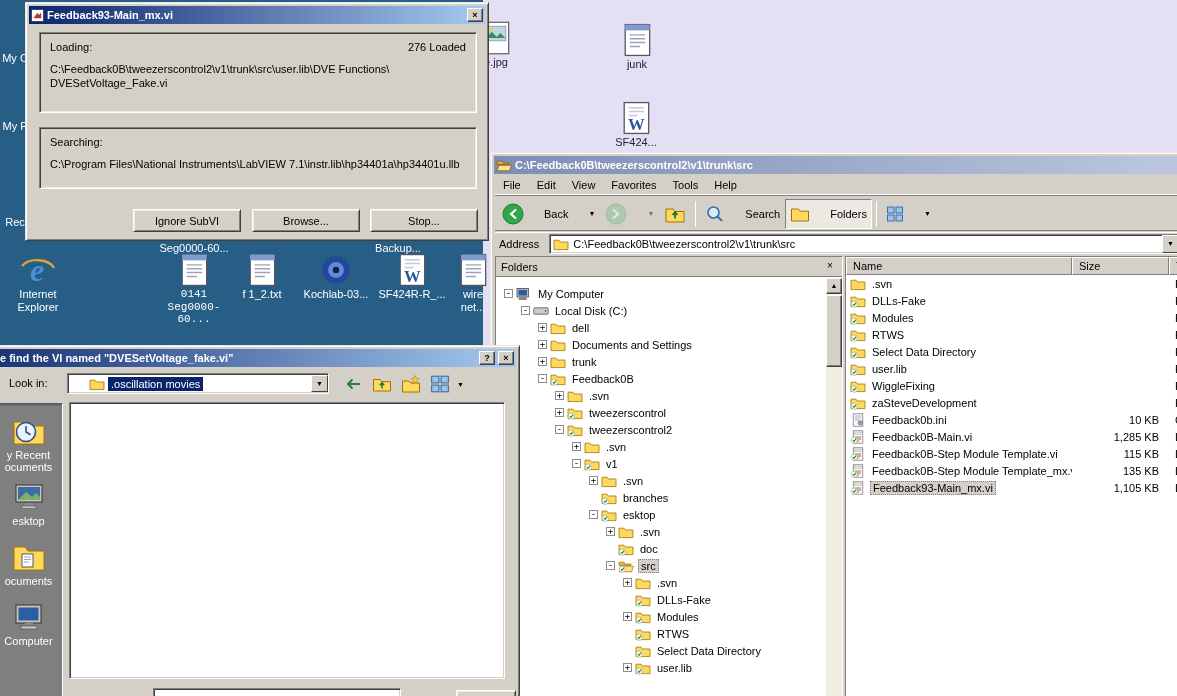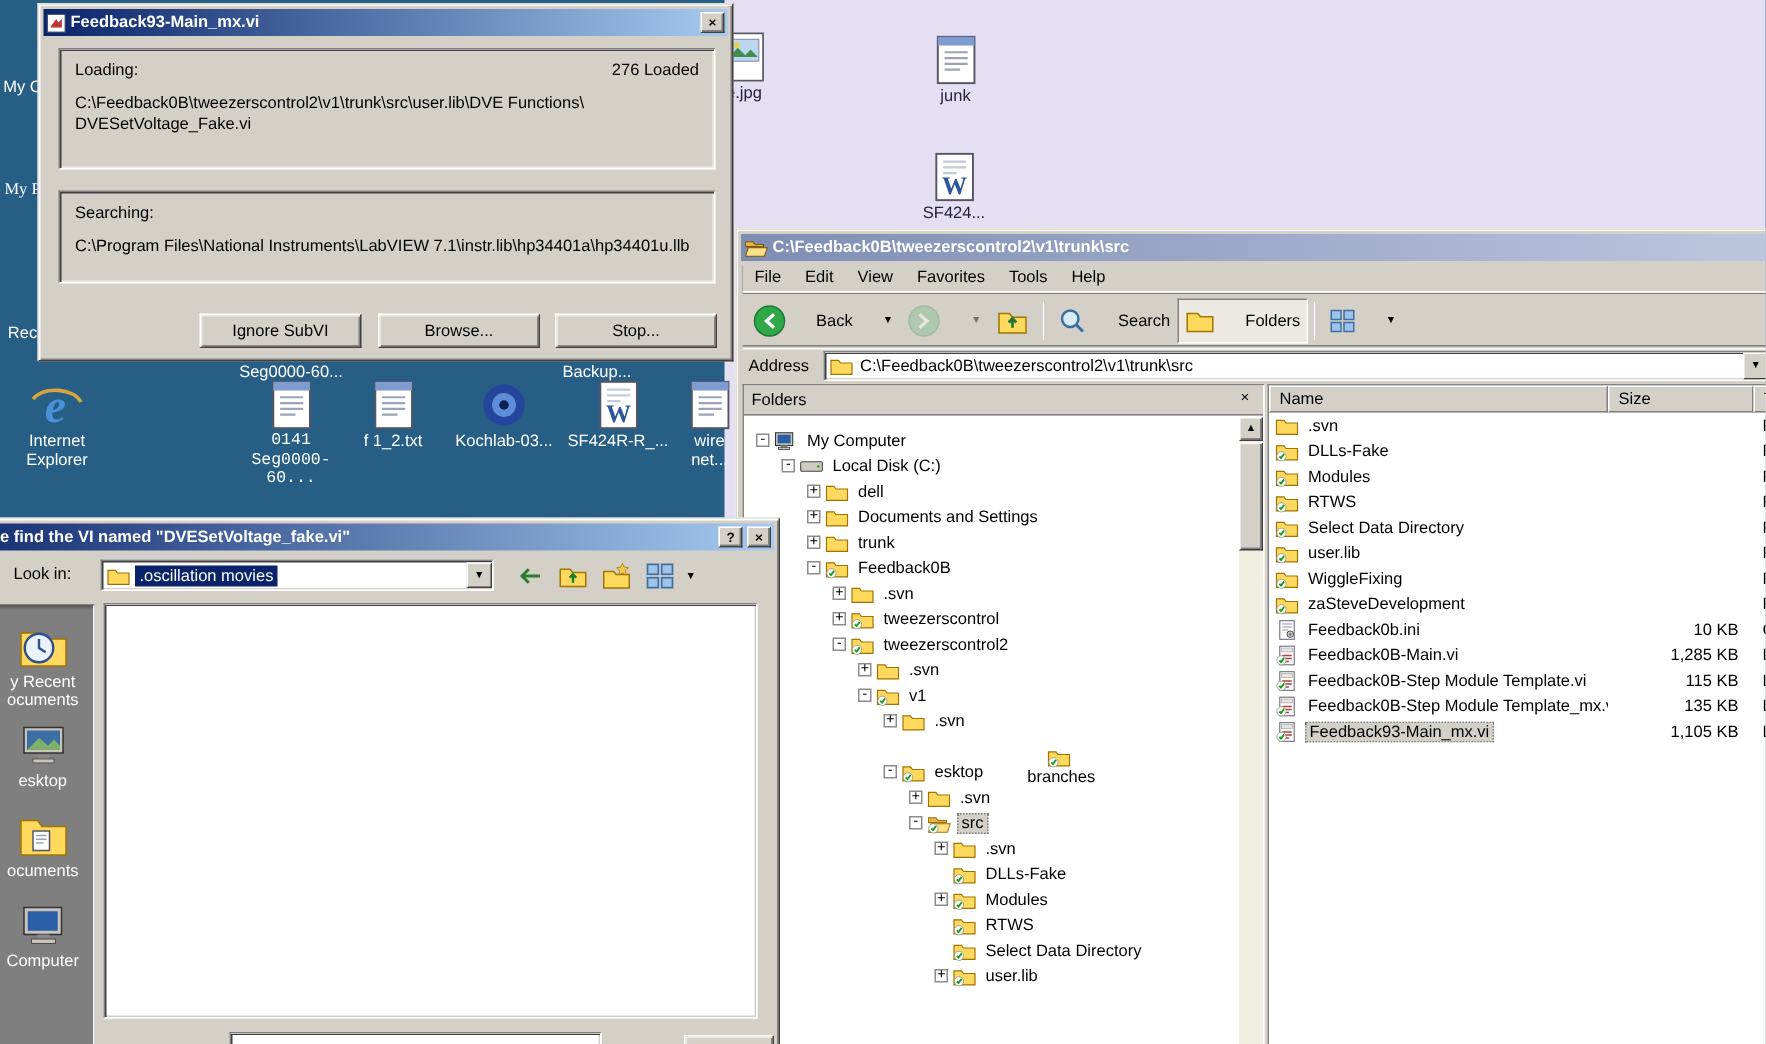--- a/index.html
+++ b/index.html
@@ -72,41 +72,41 @@
 .c-name{width:226px;display:flex;align-items:center;gap:4px;padding-left:4px;overflow:hidden}
 .fname{padding:0 2px}
 .fname.sel{background:#D4D0C8;border:1px dotted #808080}
 .c-size{width:97px;text-align:right;padding-right:10px}
 .c-type{flex:1;padding-left:6px;overflow:hidden}
 
 
 #file-dialog{left:-62px;top:345px;width:582px;height:362px;z-index:6}
 #fd-title{margin-left:56px}
 #fd-lookin-label{position:absolute;left:70px;top:31px}
-#fd-combo{position:absolute;left:128px;top:27px;width:262px;height:21px;display:flex;align-items:center;padding-left:3px;gap:3px;cursor:pointer}
+#fd-combo{position:absolute;left:128px;top:27px;width:262px;height:21px;display:flex;align-items:center;padding-left:21px;gap:3px;cursor:pointer}
 .combo-sel{background:#0A246A;color:#fff;padding:1px 3px;white-space:nowrap}
 .combo-dd{flex:none;margin-left:auto;width:17px;height:17px;background:#D4D0C8;border:1px solid;border-color:#fff #404040 #404040 #fff;font-size:7px;text-align:center;line-height:15px;cursor:pointer}
 #fd-tools{position:absolute;left:402px;top:27px;display:flex;align-items:center;gap:5px}
 .fd-ic{width:24px;height:22px;display:flex;align-items:center;justify-content:center;cursor:pointer}
 .fd-ic svg{width:20px;height:20px}
 #places{position:absolute;left:55px;top:57px;width:69px;bottom:8px;background:#7F7F7F;border:1px solid;border-color:#5C5C5C #fff #fff #5C5C5C;box-shadow:inset 1px 1px 2px #565656}
 .place{position:absolute;left:0;width:100%;display:flex;flex-direction:column;align-items:center;cursor:pointer}
 .pglyph svg{width:34px;height:30px;display:block}
 .plabel{color:#fff;margin-top:3px;text-align:center;white-space:pre-line;line-height:12px}
 #fd-list{position:absolute;left:130px;top:56px;width:436px;height:277px}
 #fd-fname{position:absolute;left:214px;top:342px;width:248px;height:20px}
 #fd-okbtn{position:absolute;left:517px;top:344px;width:60px;height:22px}
 </style>
 </head>
 <body>
 
 <div id="bg-lav"></div>
 <div id="desktop-icons">
     <div class="dicon" style="left: 0px; top: 52px; width: 30px;"><span class="dlabel">My C</span></div>
-    <div class="dicon" style="left: 0px; top: 120px; width: 30px; font-family: Liberation Serif, serif;"><span class="dlabel">My P</span></div>
+    <div class="dicon" style="left: 0px; top: 120px; width: 30px;"><span class="dlabel">My P</span></div>
     <div class="dicon" style="left: 0px; top: 216px; width: 30px;"><span class="dlabel">Rec</span></div>
     <div class="dicon" style="left: 154px; top: 242px; width: 80px;"><span class="dlabel">Seg0000-60...</span></div>
     <div class="dicon" style="left: 366px; top: 242px; width: 64px;"><span class="dlabel">Backup...</span></div>
     <div class="dicon" style="left: 4px; top: 250px; width: 68px;"><span class="glyph">
         <svg viewBox="0 0 38 36">
           <text x="18" y="29" font-size="32" font-style="italic" font-weight="bold" fill="#4A90D9" text-anchor="middle" font-family="Liberation Serif, serif">e</text>
           <path d="M3 14c8-9 27-7 32 2" stroke="#D9A43C" stroke-width="2.4" fill="none"></path>
         </svg>
       </span><span class="dlabel">Internet
 Explorer</span></div>
@@ -379,21 +379,21 @@
         </div>
         <div class="trow" style="padding-left: 93px;">
           <span class="ebox">+</span>
           <span class="ticon">
             <svg viewBox="0 0 16 14">
               <path d="M1 3.2h5l1.3 1.8H15v7.6H1z" fill="#FFD95E" stroke="#A07400" stroke-width="0.8"></path>
             </svg>
           </span>
           <span class="tlabel">.svn</span>
         </div>
-        <div class="trow" style="padding-left: 93px; flex-direction: column;">
+        <div class="trow" style="padding-left: 93px;">
           <span class="ebox none"></span>
           <span class="ticon">
             <svg viewBox="0 0 16 14">
               <path d="M1 3.2h5l1.3 1.8H15v7.6H1z" fill="#FFD95E" stroke="#A07400" stroke-width="0.8"></path>
               <circle cx="4.3" cy="10.2" r="3.1" fill="#fff" stroke="#888" stroke-width="0.5"></circle>
               <path d="M2.9 10.2l1.1 1.2 2.1-2.8" stroke="#12A112" stroke-width="1.2" fill="none"></path>
             </svg>
           </span>
           <span class="tlabel">branches</span>
         </div>
@@ -409,20 +409,31 @@
           <span class="tlabel">esktop</span>
         </div>
         <div class="trow" style="padding-left: 110px;">
           <span class="ebox">+</span>
           <span class="ticon">
             <svg viewBox="0 0 16 14">
               <path d="M1 3.2h5l1.3 1.8H15v7.6H1z" fill="#FFD95E" stroke="#A07400" stroke-width="0.8"></path>
             </svg>
           </span>
           <span class="tlabel">.svn</span>
+        </div>
+        <div class="trow" style="padding-left: 110px;">
+          <span class="ebox none"></span>
+          <span class="ticon">
+            <svg viewBox="0 0 16 14">
+              <path d="M1 3.2h5l1.3 1.8H15v7.6H1z" fill="#FFD95E" stroke="#A07400" stroke-width="0.8"></path>
+              <circle cx="4.3" cy="10.2" r="3.1" fill="#fff" stroke="#888" stroke-width="0.5"></circle>
+              <path d="M2.9 10.2l1.1 1.2 2.1-2.8" stroke="#12A112" stroke-width="1.2" fill="none"></path>
+            </svg>
+          </span>
+          <span class="tlabel">doc</span>
         </div>
         <div class="trow" style="padding-left: 110px;">
           <span class="ebox">-</span>
           <span class="ticon">
             <svg viewBox="0 0 16 14">
               <path d="M1 3.2h5l1.3 1.8H13v1.4H1z" fill="#E8B34B" stroke="#A07400" stroke-width="0.7"></path>
               <path d="M1 12.8l1.8-5.6h12.7l-1.9 5.6z" fill="#FFE08A" stroke="#A07400" stroke-width="0.7"></path>
               <circle cx="4.3" cy="10.2" r="3.1" fill="#fff" stroke="#888" stroke-width="0.5"></circle>
               <path d="M2.9 10.2l1.1 1.2 2.1-2.8" stroke="#12A112" stroke-width="1.2" fill="none"></path>
             </svg>

